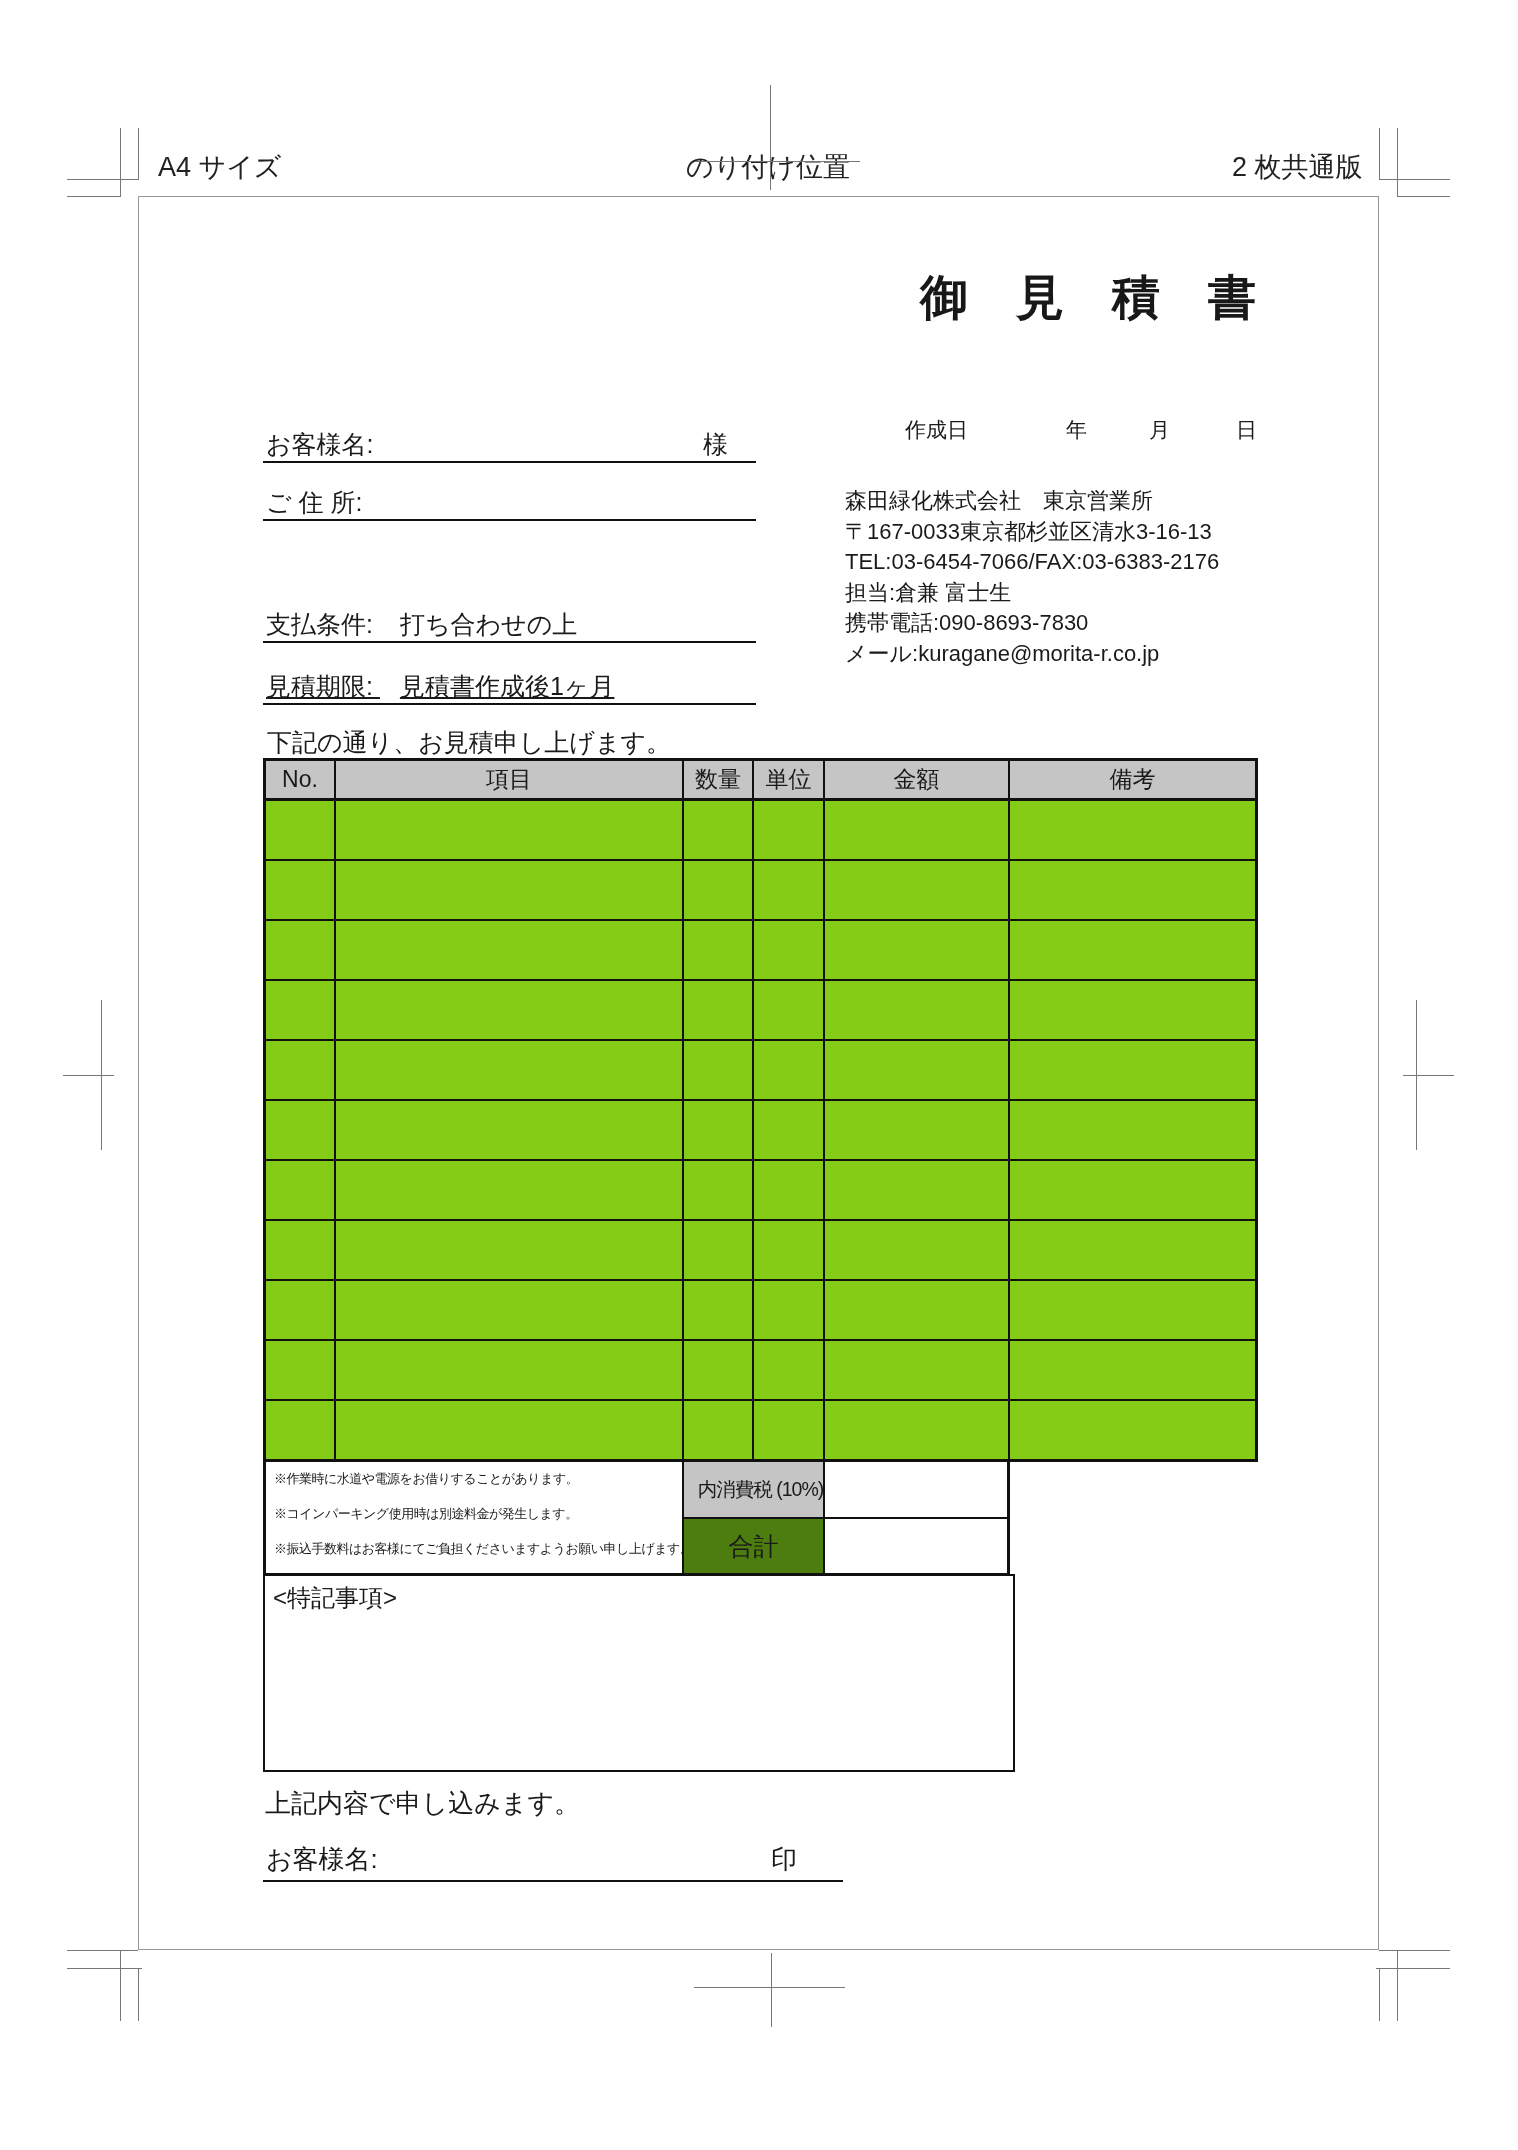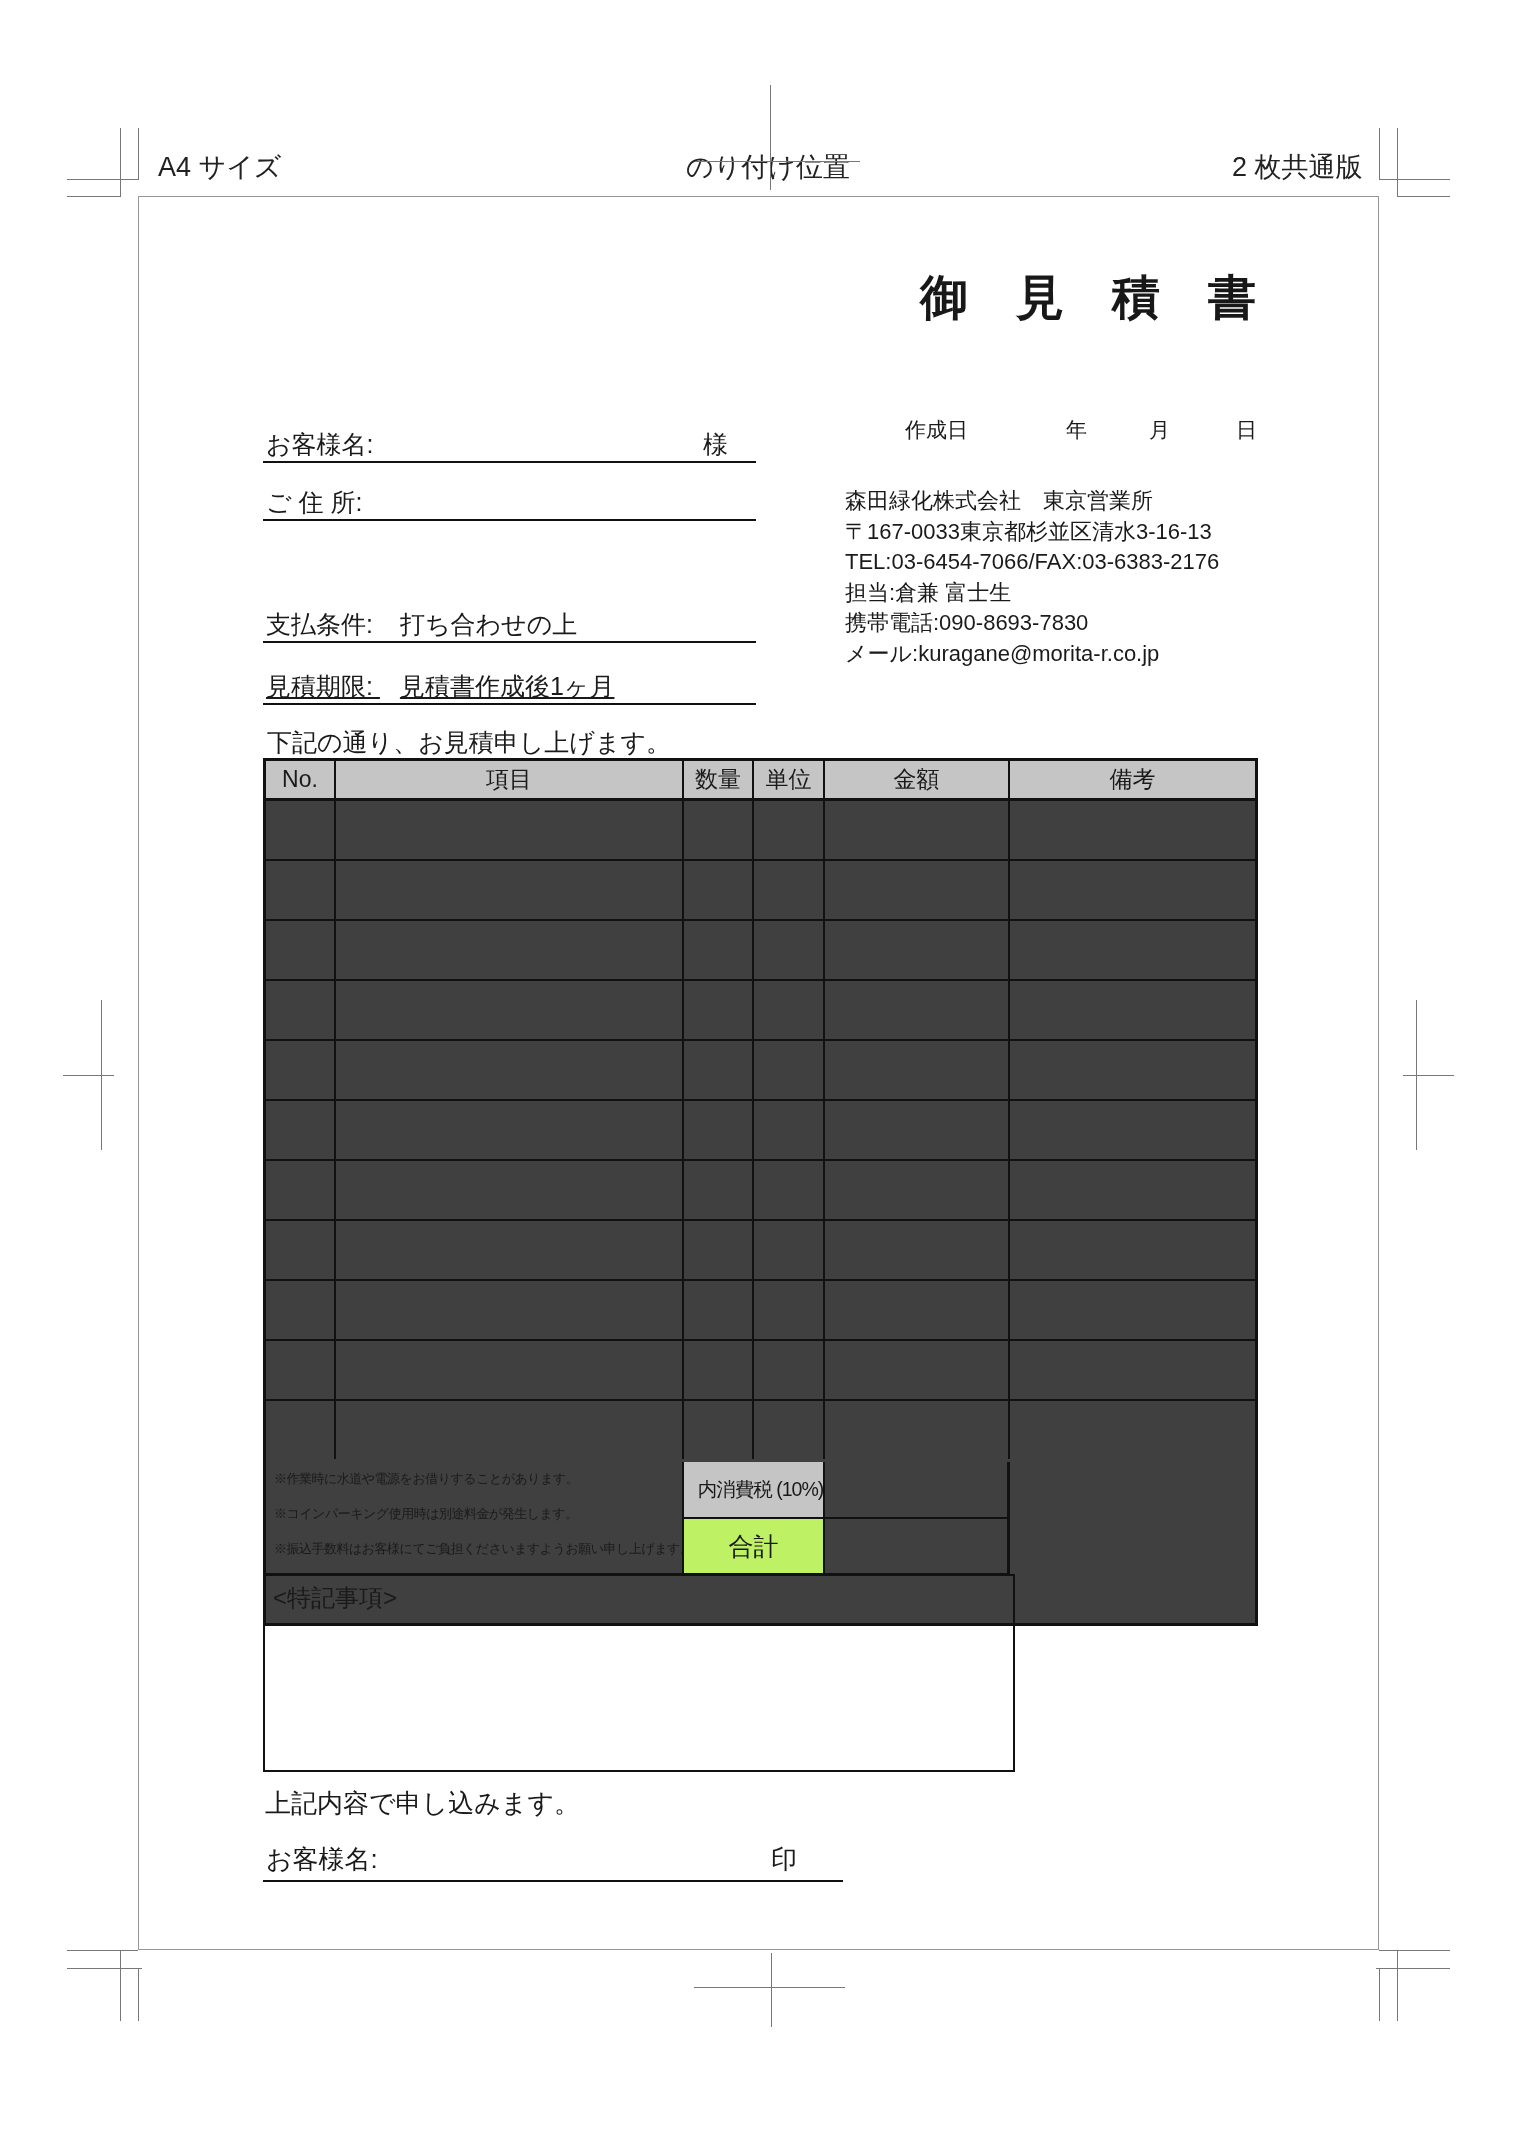--- a/index.html
+++ b/index.html
@@ -33,24 +33,24 @@
   .f0 { top:428px; } .f1 { top:486px; } .f2 { top:547px; } .f3 { top:608px; } .f4 { top:670px;text-decoration:underline; }
   .field .val { margin-left:20px; }
   .suffix-sama { position:absolute; left:440px; top:0; }
   
   .company { position:absolute; left:845px; top:486px; font-size:22px; line-height:30.5px;
              white-space:nowrap; }
   
   .intro { position:absolute; left:267px; top:726px; font-size:25px; white-space:nowrap; }
   
   .items-table {
-    position:absolute; left:263px; top:758px; width:995px; height:868px;
+    position:absolute; left:263px; top:758px; width:995px; height:704px;
     box-sizing:border-box; border:3px solid #111; display:grid;
     grid-template-columns:70px 348px 70px 71px 185px 245px; grid-auto-rows:min-content;
-    background:#404040;
+    background:#84cc16;
   }
   .items-table .row { display:contents; }
   .th { height:40px; box-sizing:border-box; background:#c5c5c5;
         border-bottom:3px solid #111; border-right:2px solid #111;
         display:flex; align-items:center; justify-content:center; font-size:23px; }
   .td { height:60px; box-sizing:border-box; border-bottom:2px solid #111; border-right:2px solid #111; }
   .cell-last { border-right:none !important; }
   .lastrow .td { border-bottom:none; height:58px; }
   
   .totals { position:absolute; left:263px; top:1462px; width:995px; height:114px; }
@@ -172,21 +172,21 @@
     </div>
 
   <div class="totals">
     <div class="tcell notes-cell">
       <div class="fn">※作業時に水道や電源をお借りすることがあります。</div>
       <div class="fn">※コインパーキング使用時は別途料金が発生します。</div>
       <div class="fn">※振込手数料はお客様にてご負担くださいますようお願い申し上げます。</div>
     </div>
     <div class="tcell tax-label gray-cell" style="background: rgb(197, 197, 197);">内消費税 (10%)</div>
     <div class="tcell tax-value"></div>
-    <div class="tcell total-label gray-cell" style="background: #bef264;">合計</div>
+    <div class="tcell total-label gray-cell" style="background: #4d7c0f;">合計</div>
     <div class="tcell total-value"></div>
   </div>
 
   <div class="special-notes">
     <span>&lt;特記事項&gt;</span>
   </div>
 
   <div class="apply-line">上記内容で申し込みます。</div>
   <div class="sign-line">
     <span>お客様名:</span>

